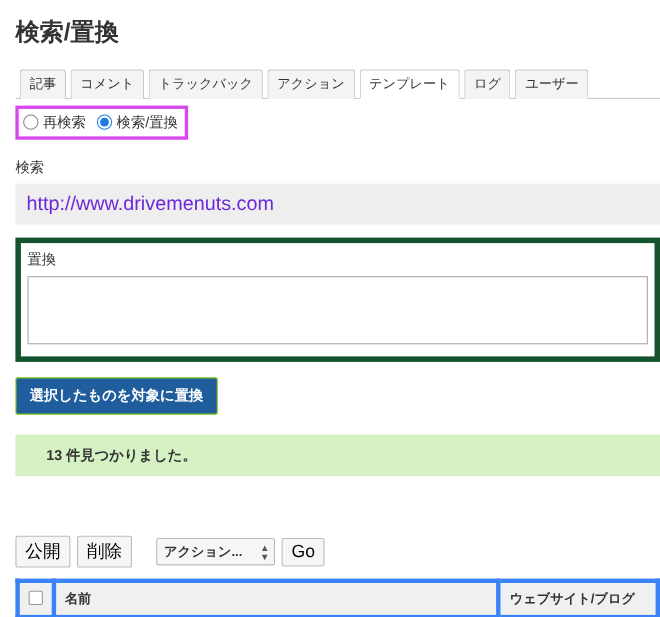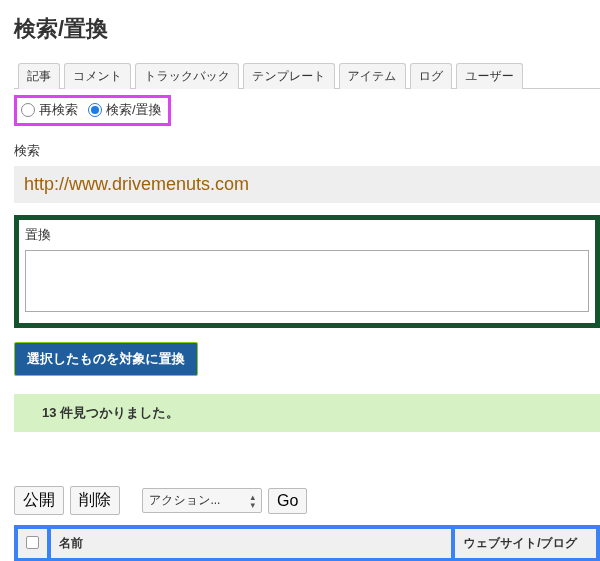--- a/index.html
+++ b/index.html
@@ -77,21 +77,21 @@
     display: block;
     margin: 16px 0 6px 0;
     font-size: 13px;
   }
   .search-input {
     width: 100%;
     background: #eee;
     border: none;
     padding: 8px 10px;
     font-size: 18px;
-    color: #a16207;
+    color: #6d28d9;
   }
   .replace-block {
     border: 5px solid #14532d;
     margin-top: 12px;
     padding: 6px 6px 8px 6px;
   }
   .replace-textarea {
     width: 100%;
     height: 62px;
     border: 1px solid #aaa;
@@ -130,26 +130,27 @@
     padding: 3px 8px;
     font-size: 16px;
     cursor: pointer;
     border-radius: 2px;
   }
   .select {
     border: 1px solid #bbb;
     background: #f6f6f6;
     padding: 3px 6px;
     font-size: 12px;
-    width: 120px;
+    width: 108px;
     display: inline-flex;
     justify-content: space-between;
     align-items: center;
     cursor: pointer;
     border-radius: 2px;
+    font-weight: bold;
   }
   .select .arrows { font-size: 9px; line-height: 8px; display:flex; flex-direction:column; color:#555;}
   table {
     width: 100%;
     border-collapse: collapse;
     margin-top: 10px;
   }
   th {
     background: #f0f0f0;
     border: 4px solid #3b82f6;
@@ -181,22 +182,22 @@
 <body>
 
 
 
 <h1>検索/置換</h1>
 
 <div class="tabs">
   <div class="tab">記事</div>
   <div class="tab">コメント</div>
   <div class="tab">トラックバック</div>
-  <div class="tab">テンプレート</div>
-  <div class="tab">アイテム</div>
+  <div class="tab">アクション</div>
+  <div class="tab active">テンプレート</div>
   <div class="tab">ログ</div>
   <div class="tab">ユーザー</div>
 
 </div>
 
 <div class="highlight-red radio-group">
   <label>
     <span class="radio"></span>
     <span>再検索</span>
   </label>

